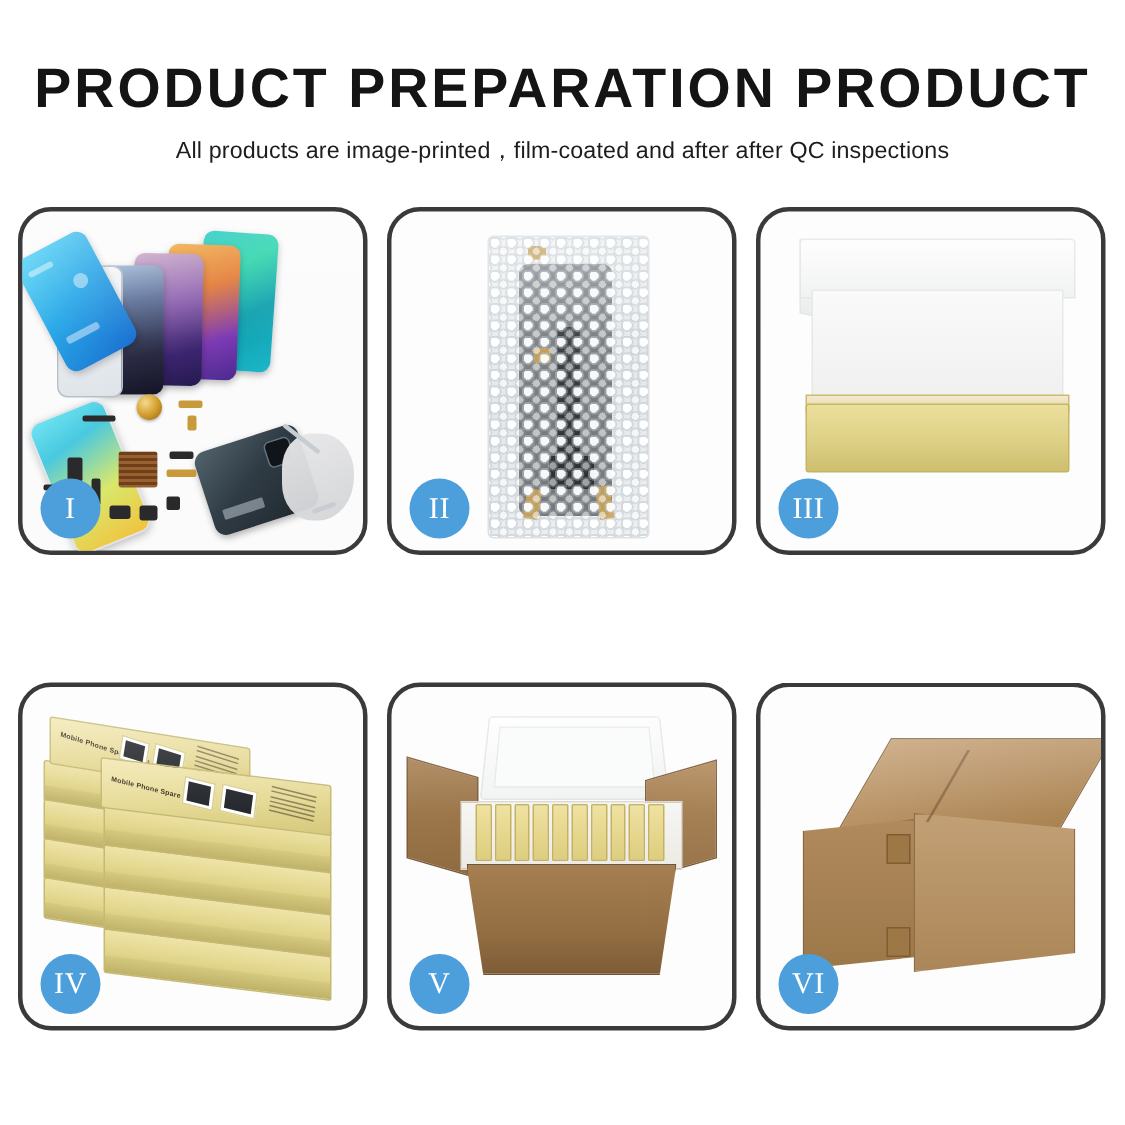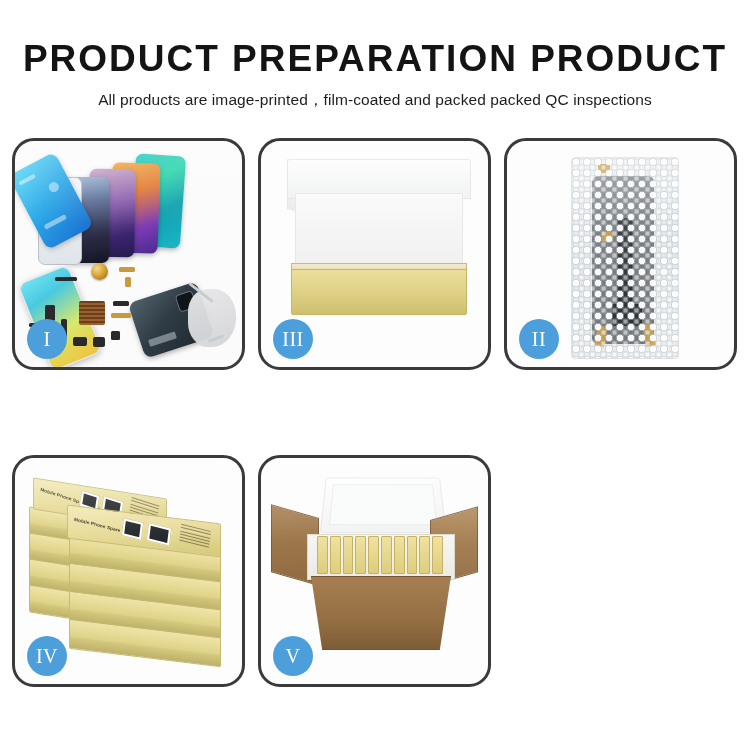--- a/index.html
+++ b/index.html
@@ -197,21 +197,21 @@
   .sheen{position:absolute;inset:0;pointer-events:none;
     background:linear-gradient(180deg,rgba(255,255,255,.25),rgba(255,255,255,0) 38%);}
 </style>
 </head>
 <body>
 
 <div class="page">
 
   <div class="header">
     <div class="title">PRODUCT PREPARATION PRODUCT</div>
-    <div class="subtitle">All products are image-printed，film-coated and packed packed QC inspections</div>
+    <div class="subtitle">All products are image-printed，film-coated and after after QC inspections</div>
   </div>
 
   <div class="grid">
 
     <div class="panel p1">
       <div class="stage">
         <div class="ph ph-a"></div>
         <div class="ph ph-b"></div>
         <div class="ph ph-c"></div>
         <div class="ph ph-d"></div>
@@ -245,50 +245,50 @@
         <div class="flex" style="left:14px;top:182px;width:12px;height:4px;"></div>
 
         <div class="hand"></div>
         <div class="tool" style="right:26px;top:150px;width:30px;height:3px;"></div>
         <div class="tool" style="right:18px;top:196px;width:16px;height:3px;transform:rotate(-20deg);"></div>
         <div class="sheen"></div>
       </div>
       <div class="badge">I</div>
     </div>
 
-    <div class="panel p3">
-      <div class="stage">
-        <div class="flapL"></div>
-        <div class="flapR"></div>
-        <div class="foamlid"></div>
-        <div class="foamback"></div>
-        <div class="bubblefill"></div>
-        <div class="boxrim"></div>
-        <div class="boxbody"></div>
-        <div class="sheen"></div>
-      </div>
-      <div class="badge">III</div>
-    </div>
-
     <div class="panel p2">
       <div class="stage">
         <div class="bubblebag">
           <div class="innerscreen"></div>
           <div class="ribbon" style="top:60px;height:86px;"></div>
           <div class="connector" style="left:40px;top:146px;width:30px;height:22px;"></div>
           <div class="tape" style="left:26px;top:6px;width:12px;height:9px;"></div>
           <div class="tape" style="left:30px;top:74px;width:11px;height:10px;"></div>
           <div class="tape" style="left:24px;top:168px;width:10px;height:20px;transform:rotate(10deg);"></div>
           <div class="tape" style="left:72px;top:166px;width:10px;height:22px;transform:rotate(-10deg);"></div>
           <div class="bubbles"></div>
           <div class="bubbles2"></div>
         </div>
         <div class="sheen"></div>
       </div>
       <div class="badge">II</div>
+    </div>
+
+    <div class="panel p3">
+      <div class="stage">
+        <div class="flapL"></div>
+        <div class="flapR"></div>
+        <div class="foamlid"></div>
+        <div class="foamback"></div>
+        <div class="bubblefill"></div>
+        <div class="boxrim"></div>
+        <div class="boxbody"></div>
+        <div class="sheen"></div>
+      </div>
+      <div class="badge">III</div>
     </div>
 
     <div class="panel p4">
       <div class="stage">
         <div class="stackwrap">
 
           <div class="sbox" style="left:0px;top:36px;width:120px;height:26px;transform:skewY(9deg);">
               <i class="side"></i>
             </div>
           <div class="sbox" style="left:0px;top:62px;width:120px;height:26px;transform:skewY(9deg);">
@@ -374,15 +374,29 @@
             <i></i>
           <i></i>
             <i></i>
         </div>
         <div class="cartonBody"></div>
         <div class="sheen"></div>
       </div>
       <div class="badge">V</div>
     </div>
 
+    <div class="panel p6">
+      <div class="stage">
+        <div class="carton6">
+          <div class="face-top"></div>
+          <div class="face-left"></div>
+          <div class="face-right"></div>
+          <div class="seam" style="left:96px;top:8px;width:1.5px;height:48px;transform:skewX(-30deg);"></div>
+          <div class="tapeP" style="left:56px;top:64px;width:14px;height:18px;"></div>
+          <div class="tapeP" style="left:56px;top:126px;width:14px;height:18px;"></div>
+        </div>
+        <div class="sheen"></div>
+      </div>
+      <div class="badge">VI</div>
+    </div>
 
   </div>
 </div>
 
 </body></html>

